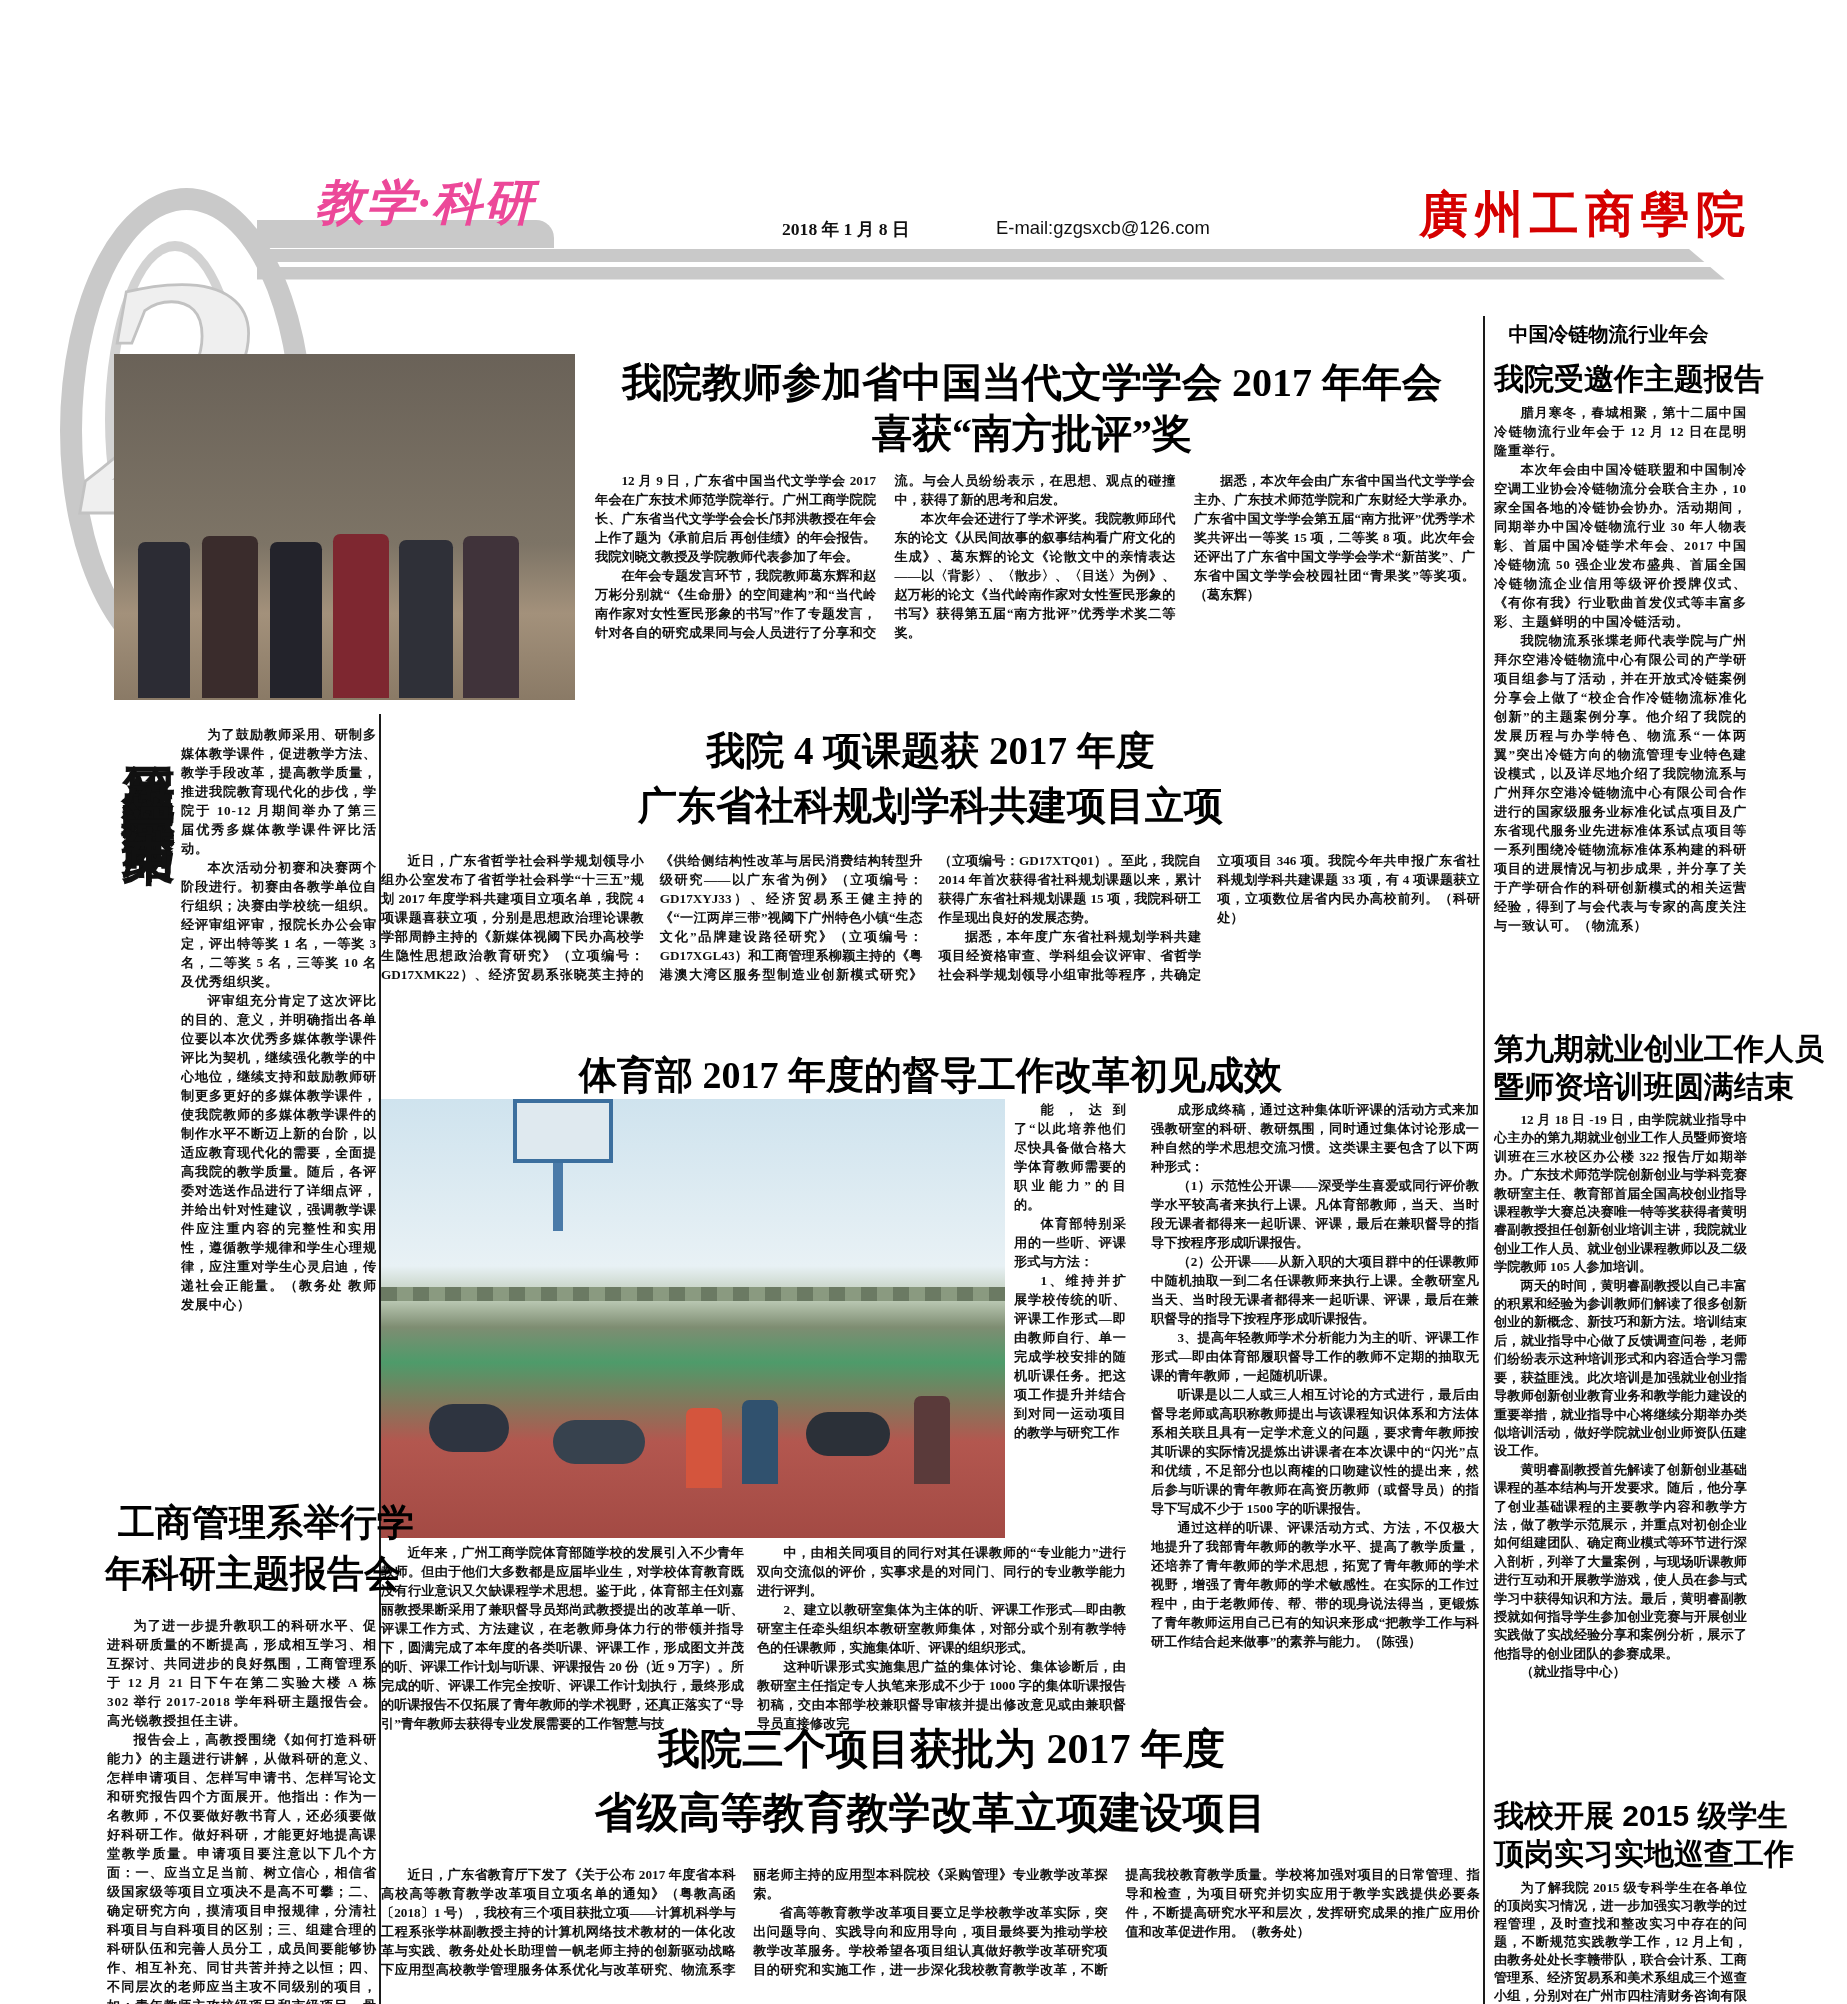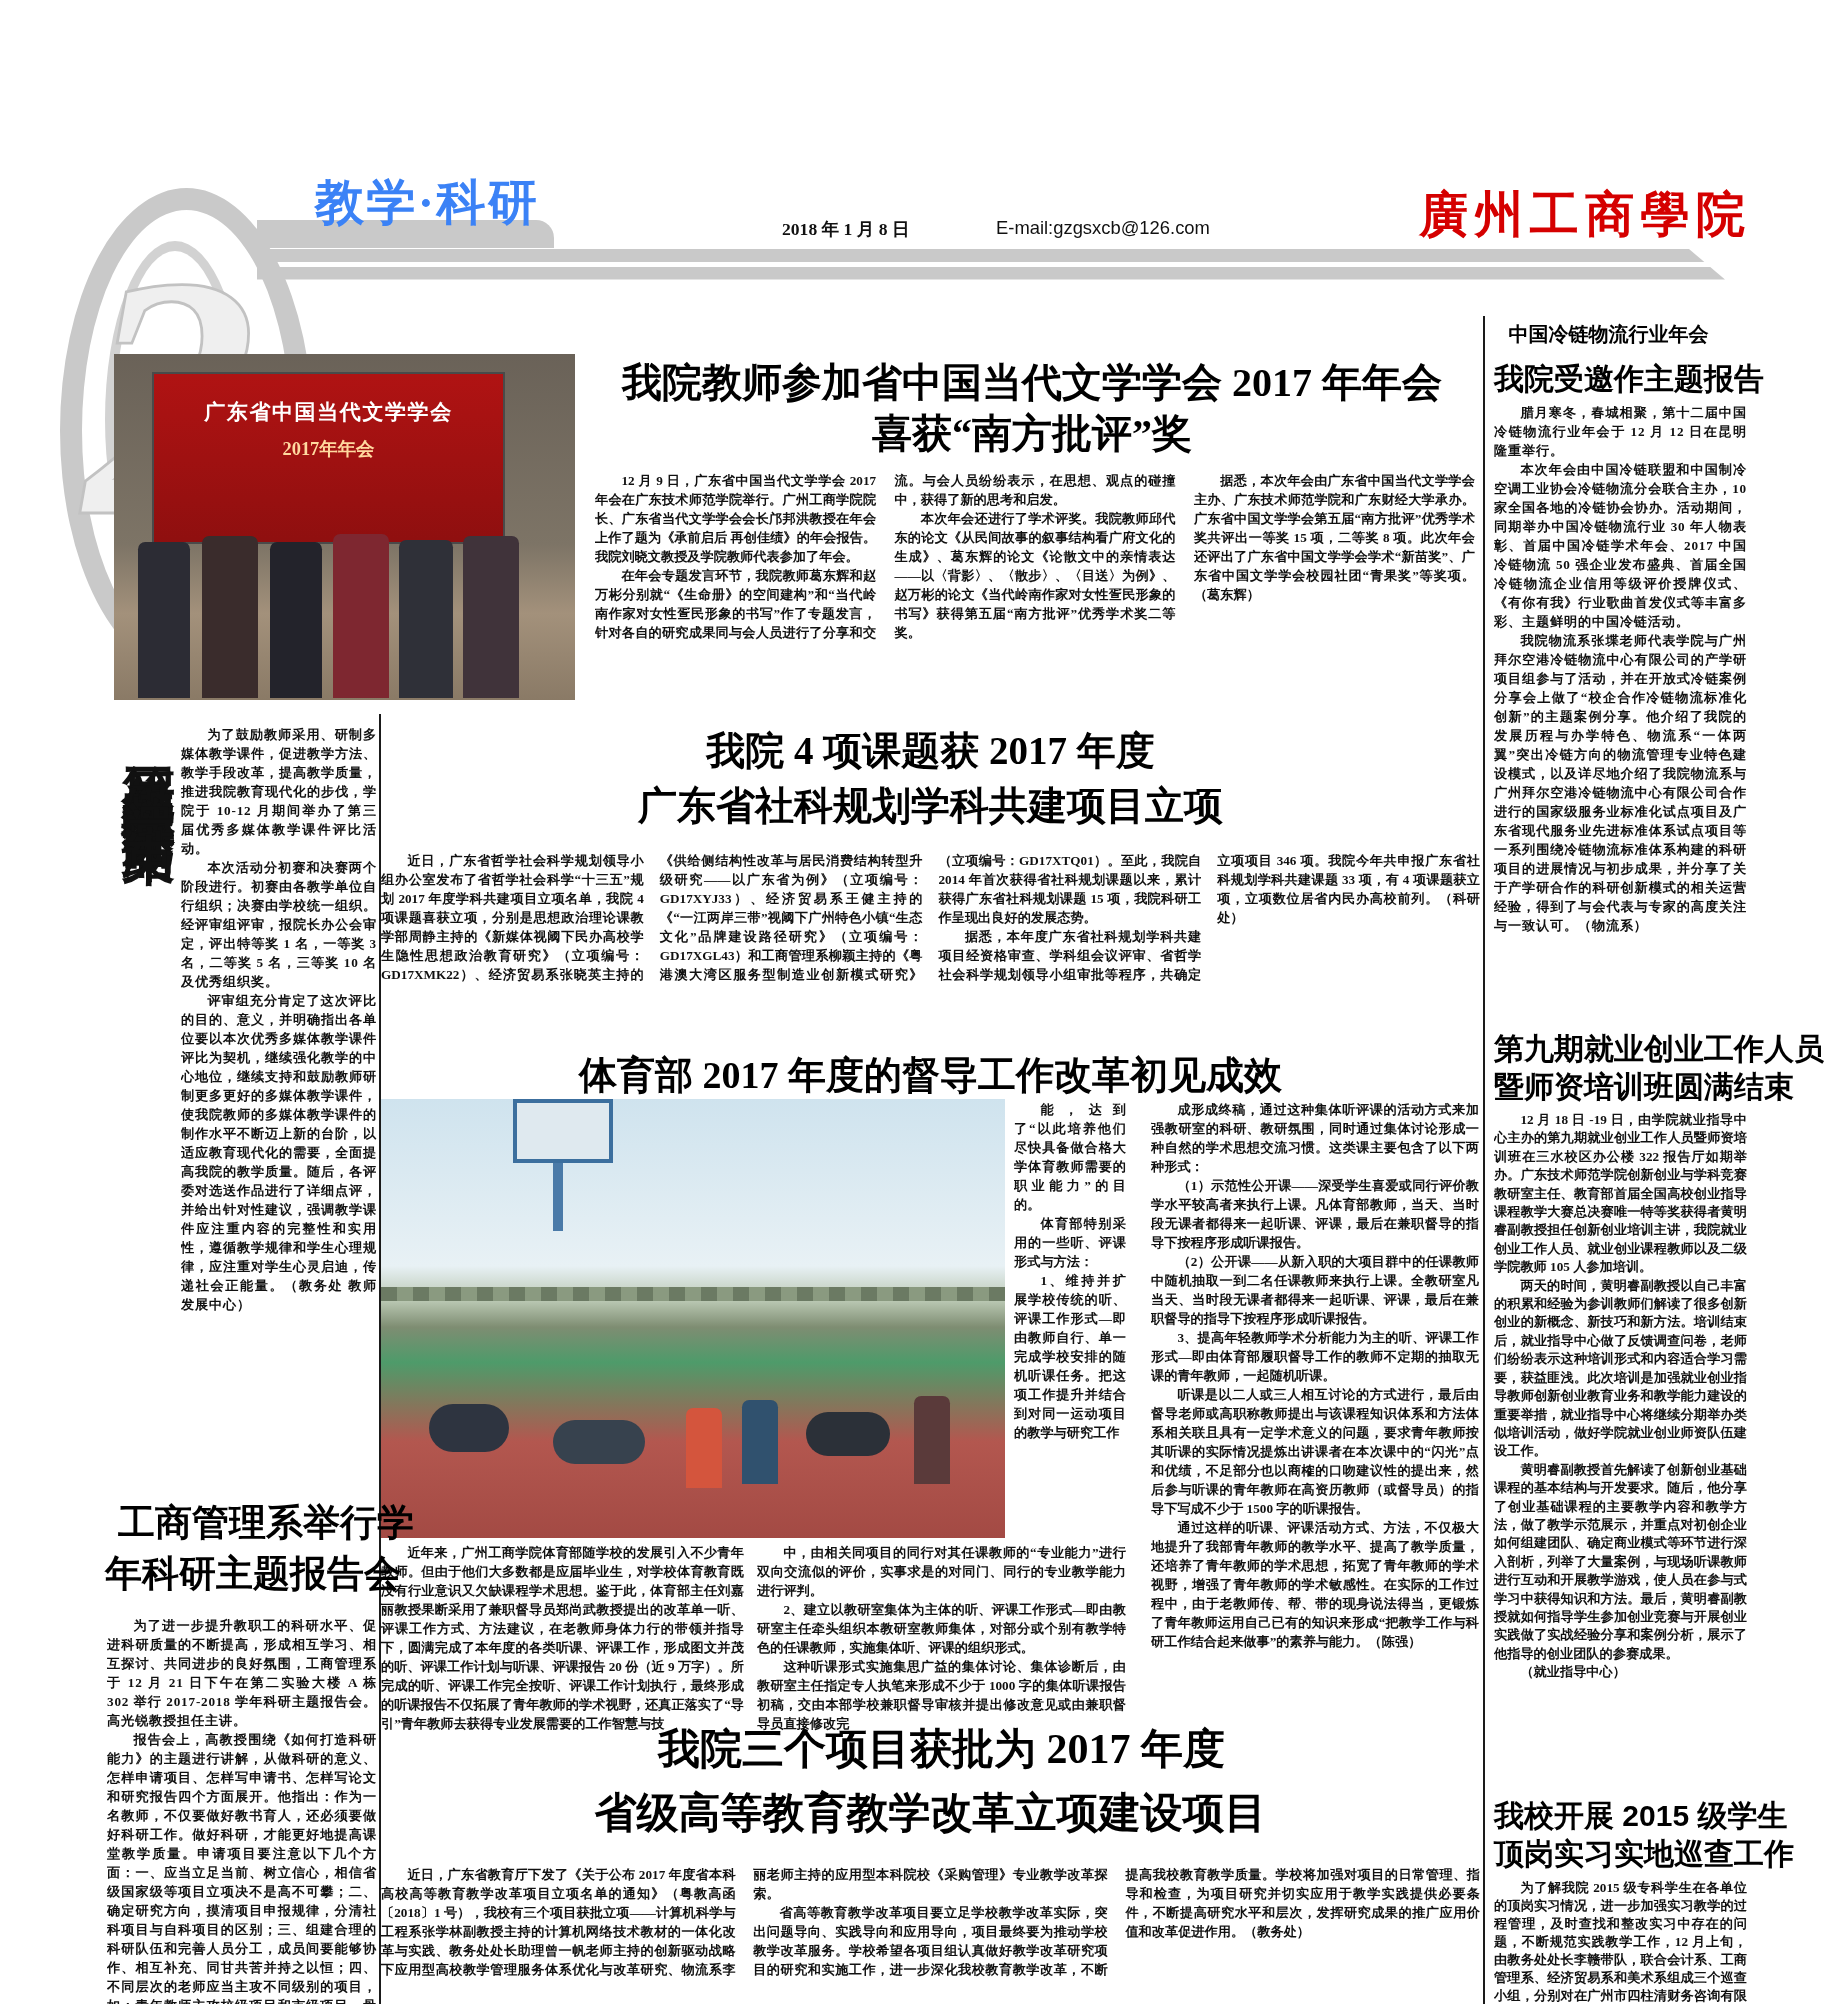--- a/index.html
+++ b/index.html
@@ -8,21 +8,21 @@
     font-family:"Liberation Serif","DejaVu Serif",serif;color:#111;
     overflow:hidden;
   }
   .abs{position:absolute;}
   .serif{font-family:"Liberation Serif","DejaVu Serif",serif;font-weight:bold;}
   .sans{font-family:"Liberation Sans","DejaVu Sans",sans-serif;}
   .headline{font-weight:bold;color:#000;text-align:center;white-space:nowrap;}
   .bodytext{font-size:13.2px;line-height:19px;text-align:justify;overflow:hidden;}
   .bodytext p{margin:0;text-indent:2em;}
   .spread{letter-spacing:0.8px;}
-  .red{color:#3b82f6;}
+  .red{color:#ec4899;font-style:italic;}
   .gray-shape{background:#c9c9c9;}
   
   .ring-outer{border:22px solid #c9c9c9;border-radius:50%;background:#fff;}
   .ring-inner{border:10.4px solid #d2d2d2;border-radius:50%;background:#fff;}
   .big-two{
     font-size:345px;font-weight:bold;font-style:italic;color:#efefef;
     -webkit-text-stroke:2.8px #c2c2c2;line-height:1;
   }
   .stripe-wrap{overflow:hidden;-webkit-clip-path:polygon(0 0,calc(100% - 36px) 0,100% 100%,0 100%);clip-path:polygon(0 0,calc(100% - 36px) 0,100% 100%,0 100%);}
   .vdiv{background:#1a1a1a;}
@@ -52,24 +52,20 @@
   <div class="abs serif" style="left:782px;top:217px;font-size:17.6px;white-space:nowrap;">2018 年 1 月 8 日</div>
   <div class="abs sans" style="left:996px;top:217px;font-size:18.4px;white-space:nowrap;">E-mail:gzgsxcb@126.com</div>
 
   <div class="abs serif" style="left:1419px;top:182px;font-size:49px;font-weight:bold;color:#d50000;letter-spacing:6.4px;white-space:nowrap;">廣州工商學院</div>
 </div>
 
 <div class="abs vdiv" style="left:379px;top:714px;width:2px;height:1731px;"></div>
 <div class="abs vdiv" style="left:1483px;top:316px;width:2.4px;height:2128px;"></div>
 
 <div class="photo" style="left:114px;top:354px;width:461px;height:346px;background:linear-gradient(#6a6258 0%,#7d7466 55%,#a3917b 75%,#8a7a66 100%);">
-  <div class="ph-layer" style="left:38px;top:18px;width:349px;height:168px;background:linear-gradient(#b01313,#8f0f0f);border:2.4px solid #4a4a4a;">
-    <div style="color:#fff;font-size:21px;text-align:center;margin-top:24px;font-weight:bold;letter-spacing:1.6px;">广东省中国当代文学学会</div>
-    <div style="color:#ffd9a0;font-size:18.4px;text-align:center;margin-top:9.6px;font-weight:bold;">2017年年会</div>
-  </div>
   <div class="fig" style="left:24px;top:188px;width:52px;height:156px;background:#2c2c34;"></div>
   <div class="fig" style="left:88px;top:182px;width:56px;height:162px;background:#3a2c2c;"></div>
   <div class="fig" style="left:156px;top:188px;width:52px;height:156px;background:#23232b;"></div>
   <div class="fig" style="left:219px;top:180px;width:56px;height:164px;background:#7e2730;"></div>
   <div class="fig" style="left:285px;top:186px;width:54px;height:158px;background:#2f3038;"></div>
   <div class="fig" style="left:349px;top:182px;width:56px;height:162px;background:#40333a;"></div>
 </div>
 
 <div class="abs headline serif" style="left:589px;top:355px;width:886px;font-size:40px;">我院教师参加省中国当代文学学会 2017 年年会</div>
 <div class="abs headline serif" style="left:589px;top:406px;width:886px;font-size:40px;">喜获“南方批评”奖</div>

